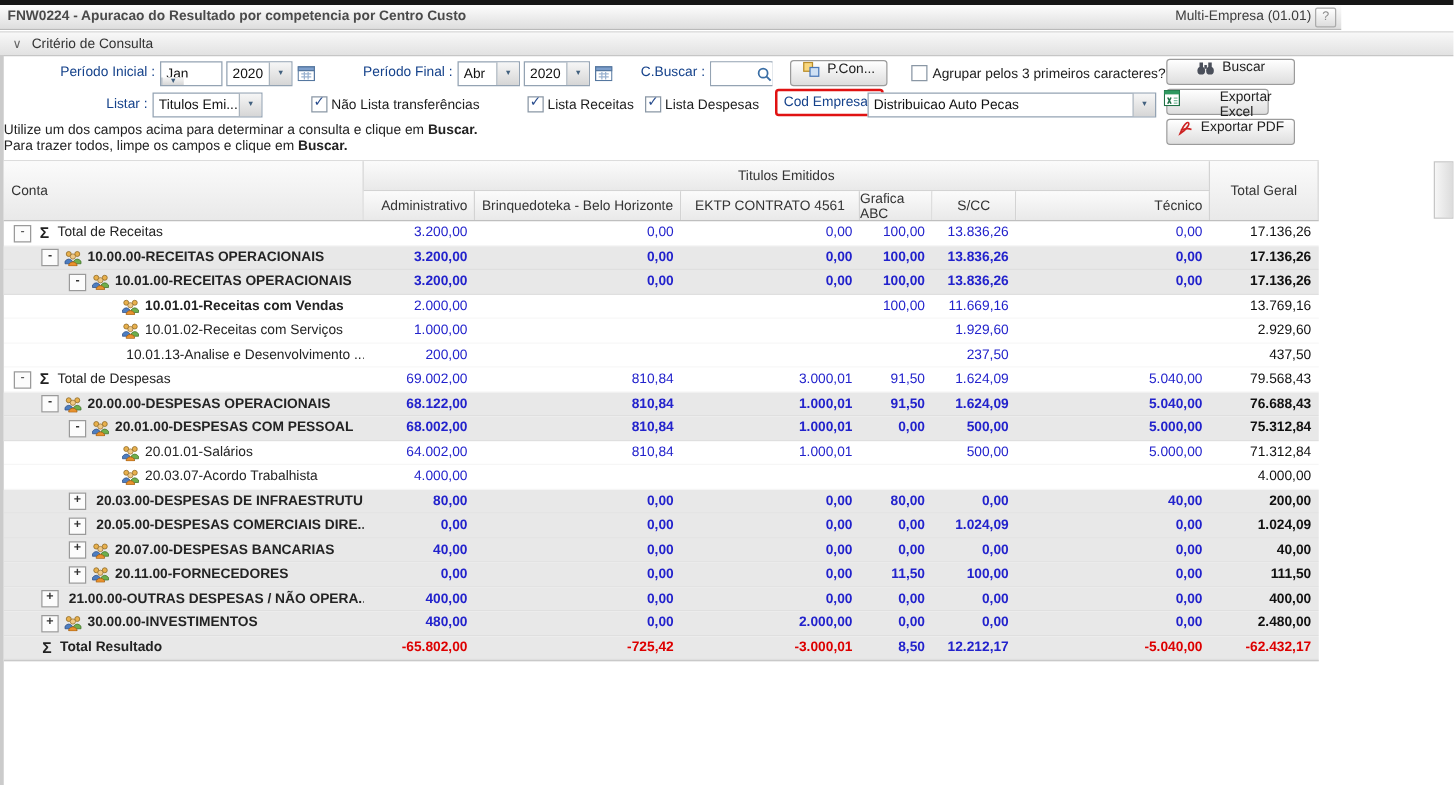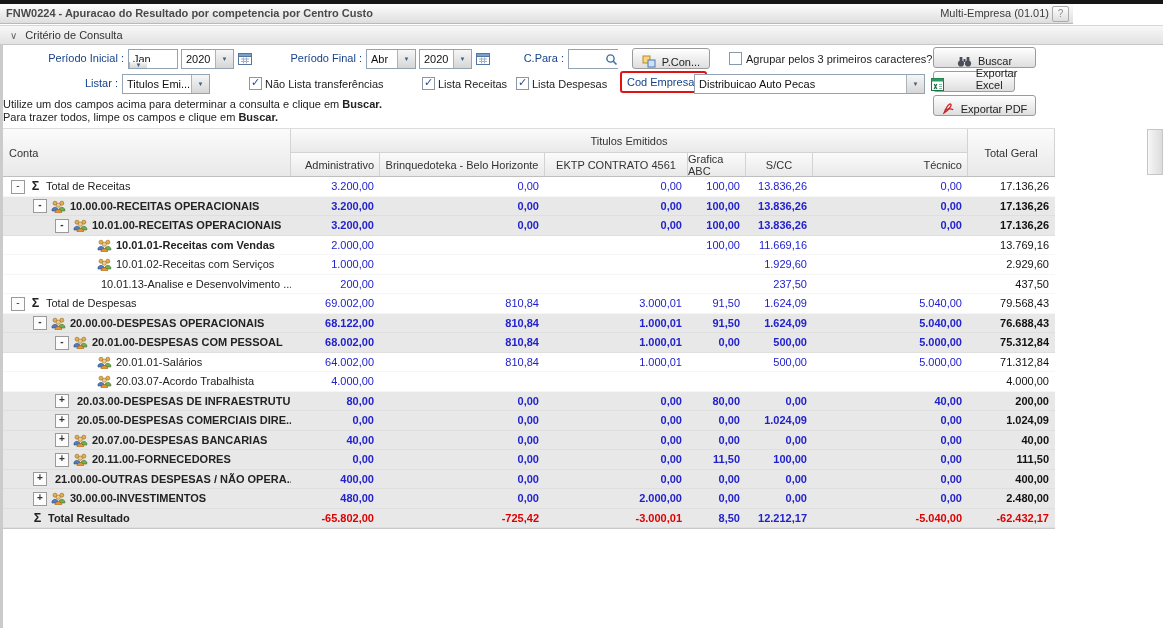--- a/index.html
+++ b/index.html
@@ -22,21 +22,21 @@
   
   .flabel{position:absolute;color:#15428b;white-space:nowrap;}
   .klabel{position:absolute;color:#1c1c1c;white-space:nowrap;}
   .sel{position:absolute;height:20px;border:1px solid #94a3b3;background:#fff;display:flex;box-sizing:border-box;}
   .sel .sel-text{flex:1;padding:3px 2px 0 4px;color:#111;white-space:nowrap;overflow:hidden;}
   .sel .sel-btn{width:17px;background:linear-gradient(#f6f6f6,#d6d6d6);border-left:1px solid #aab4bd;
                 display:flex;align-items:center;justify-content:center;color:#41607e;font-size:6px;}
   .inp{position:absolute;height:20px;border:1px solid #94a3b3;background:#fff;display:flex;box-sizing:border-box;}
   .inp input{flex:1;width:30px;border:none;outline:none;padding:2px 3px;font:inherit;background:#fff;}
   .inp .trig{width:17px;display:flex;align-items:center;justify-content:center;background:#fff;}
-  .btn{position:absolute;display:flex;align-items:flex-end;justify-content:center;gap:6px;box-sizing:border-box;
+  .btn{position:absolute;display:flex;align-items:flex-start;justify-content:center;gap:6px;box-sizing:border-box;
        border:1px solid #9b9b9b;border-radius:3px;background:linear-gradient(#ffffff,#dedede);color:#222;}
   .cb{position:absolute;width:13px;height:13px;box-sizing:border-box;border:1px solid #8a97a5;background:#fff;
       text-align:center;}
   .cb span{position:relative;top:-2px;color:#274b8d;font-weight:bold;font-size:11px;line-height:13px;}
   #redbox{position:absolute;left:620px;top:71px;border:2px solid #e01212;border-radius:3px;padding:3px 5px;}
   #redbox span{color:#15428b;}
   .hint{position:absolute;left:3px;color:#222;}
   .hint b{font-weight:bold;}
 
   
@@ -111,21 +111,21 @@
     <span class="sel-text">2020</span>
     <span class="sel-btn">▼</span>
   </div>
   <span style="position:absolute;left:476px;top:52px;">
     <svg width="14" height="13">
         <rect x="0.5" y="1.5" width="13" height="11" fill="#fff" stroke="#55779f"></rect>
         <rect x="0.5" y="1.5" width="13" height="3" fill="#7d9fcc" stroke="#55779f"></rect>
         <path d="M3 7 h8 M3 9.5 h8 M5.5 5.5 v6 M8.5 5.5 v6" stroke="#9ab2d0" fill="none"></path>
       </svg>
   </span>
-  <span class="flabel" style="left:512px;top:52px;width:52px;text-align:right;display:inline-block;">C.Para :</span>
+  <span class="flabel" style="left:512px;top:52px;width:52px;text-align:right;display:inline-block;">C.Buscar :</span>
   <div class="inp" style="left:568px;top:49px;width:50px;">
     <input value="" style="">
     <span class="trig">
       <svg width="13" height="13">
           <circle cx="5.5" cy="5.5" r="3.6" fill="none" stroke="#3a6ea5" stroke-width="1.4"></circle>
           <line x1="8.3" y1="8.3" x2="11.5" y2="11.5" stroke="#3a6ea5" stroke-width="1.6"></line>
         </svg>
     </span>
   </div>
   <div class="btn" style="left:632px;top:48px;width:78px;height:21px;">

